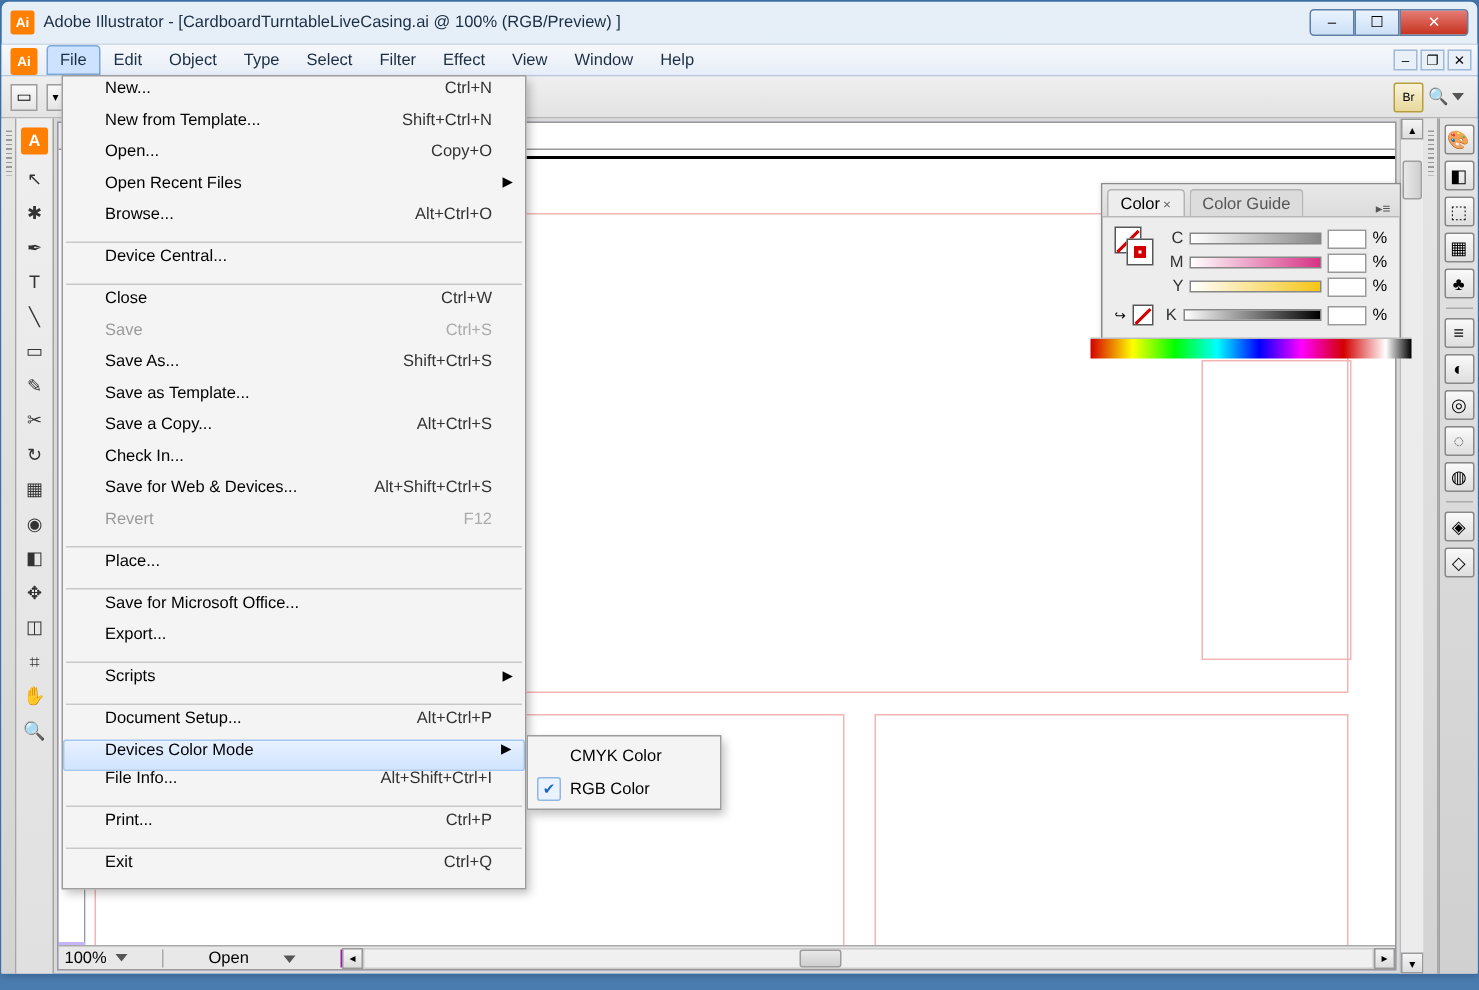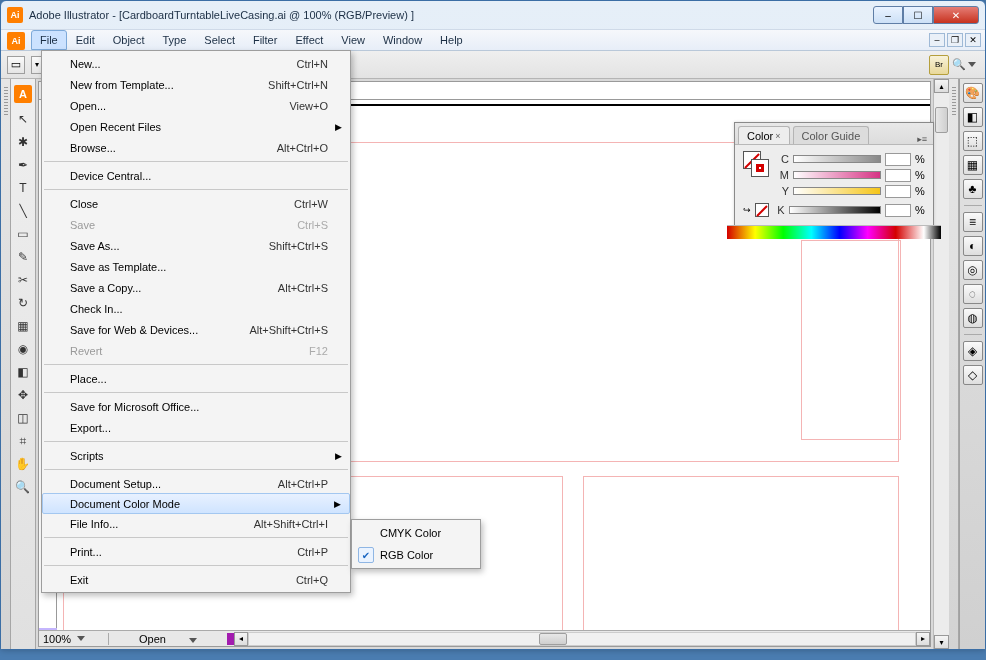--- a/index.html
+++ b/index.html
@@ -47,46 +47,46 @@
 .canvas-wrap { flex:1; background:#c4b5fd; position:relative; border:1px solid #9a9a9a; margin:2px; overflow:hidden; }
 .ruler-h { position:absolute; top:0; left:18px; right:0; height:18px; background:#fff; border-bottom:1px solid #999; }
 .ruler-v { position:absolute; top:18px; left:0; bottom:18px; width:18px; background:#fff; border-right:1px solid #999; }
 .ruler-corner { position:absolute; top:0;left:0;width:18px;height:18px;background:#f0f0f0;border-right:1px solid #999;border-bottom:1px solid #999;}
 .canvas { position:absolute; top:18px; left:18px; right:0; bottom:16px; background:#fff; }
 .guide-rect { position:absolute; border:1px solid #f4b4b4; }
 .dark-line { position:absolute; left:0; right:0; top:4px; height:2px; background:#000; }
 
 .statusbar { position:absolute; left:0; right:0; bottom:0; height:16px; background:#e8e8e8; border-top:1px solid #aaa; display:flex; align-items:center; font-size:10px; }
 .zoom-box { width:70px; border-right:1px solid #aaa; padding-left:4px; display:flex; align-items:center; gap:4px; }
-.status-tool { padding:0 30px; border-right:7px solid #a21caf;text-align:right;}
+.status-tool { padding:0 30px; border-right:1px solid #a21caf;text-align:right;}
 .hscroll { flex:1; display:flex; align-items:center; }
 .hscroll .arrow { width:14px; height:14px; background:linear-gradient(#f5f5f5,#ddd); border:1px solid #999; font-size:8px; display:flex;align-items:center;justify-content:center; }
 .hscroll .track { flex:1; height:14px; background:#f0f0f0; border:1px solid #ccc; position:relative;}
 .hscroll .thumb { position:absolute; left:290px; width:28px; top:0; bottom:0; background:linear-gradient(#e8e8e8,#cfcfcf); border:1px solid #9e9e9e; border-radius:2px;}
 
 
 .dockcol { width:26px; background:linear-gradient(#e3e3e3,#d0d0d0); border-left:1px solid #a0a0a0; display:flex; flex-direction:column; align-items:center; padding-top:4px; gap:4px; overflow:hidden; }
 .dock-icn { width:20px; height:20px; border:1px solid #888; background:linear-gradient(#fafafa,#dedede); border-radius:2px; display:flex;align-items:center;justify-content:center; font-size:12px; }
 .dock-sep { width:18px; height:1px; background:#aaa; margin:2px 0;}
 .vscroll { width:16px; background:#ececec; border-left:1px solid #bbb; display:flex; flex-direction:column; }
 .vscroll .arrowv{ height:14px; background:linear-gradient(#f5f5f5,#ddd); border:1px solid #999; font-size:8px; display:flex;align-items:center;justify-content:center;}
 .vscroll .trackv{flex:1; position:relative;}
 .vscroll .thumbv{position:absolute; top:14px; height:26px; left:1px; right:1px; background:linear-gradient(to right,#e8e8e8,#cfcfcf); border:1px solid #9e9e9e; border-radius:2px;}
 
 
 .dropdown { position:absolute; top:50px; left:41px; width:310px; background:#f4f4f4; border:1px solid #9d9d9d; box-shadow:2px 3px 6px rgba(0,0,0,0.25); z-index:50; padding:2px 0; }
-.dd-item { height:21px; display:flex; align-items:center; padding:0 22px 0 28px; color:#000; position:relative;}
+.dd-item { height:21px; display:flex; align-items:flex-start; padding:0 22px 0 28px; color:#000; position:relative;}
 .dd-item.disabled { color:#9a9a9a; }
 .dd-item .shortcut { margin-left:auto; color:#333; }
 .dd-item.disabled .shortcut { color:#aaa; }
 .dd-sep { height:1px; background:#c8c8c8; margin:3px 2px; }
 .dd-item.hover { background:linear-gradient(#e8f1ff,#cfe4ff); border:1px solid #a3c7f0; margin:-1px 0; border-radius:2px; padding-left:27px; padding-right:21px; }
 .dd-item .submenu-arrow { position:absolute; right:8px; font-size:9px; }
 
-.submenu { position:absolute; top:519px; left:351px; width:130px; background:#f4f4f4; border:1px solid #9d9d9d; box-shadow:2px 3px 6px rgba(0,0,0,0.25); z-index:60; padding:2px 0;}
+.submenu { position:absolute; top:490px; left:351px; width:130px; background:#f4f4f4; border:1px solid #9d9d9d; box-shadow:2px 3px 6px rgba(0,0,0,0.25); z-index:60; padding:2px 0;}
 .sub-item { height:22px; display:flex; align-items:center; padding-left:28px; position:relative;}
 .sub-item .check { position:absolute; left:6px; width:16px; height:16px; border:1px solid #8fb6e4; background:#eaf3ff; border-radius:2px; display:flex; align-items:center; justify-content:center; color:#1a66c2; font-size:10px;}
 
 
 .color-panel { position:absolute; top:122px; right:52px; width:200px; background:#ededed; border:1px solid #8a8a8a; box-shadow:0 0 3px rgba(0,0,0,0.15); z-index:40; }
 .panel-tabs { display:flex; height:22px; background:linear-gradient(#e8e8e8,#dcdcdc); border-bottom:1px solid #b8b8b8; align-items:flex-end; }
 .ptab { padding:3px 8px 2px; border:1px solid #b4b4b4; border-bottom:none; background:#ededed; border-radius:3px 3px 0 0; margin-left:3px; font-size:10px; display:flex; align-items:center; gap:2px; }
 .ptab.inactive { background:#dcdcdc; color:#555; }
 .ptab .x { font-size:9px; color:#666; }
 .panel-menu { margin-left:auto; padding:0 6px; font-size:9px; color:#555;}
@@ -256,21 +256,21 @@
     <div class="dd-item">
       <span>New...</span>
       <span class="shortcut">Ctrl+N</span>
     </div>
     <div class="dd-item">
       <span>New from Template...</span>
       <span class="shortcut">Shift+Ctrl+N</span>
     </div>
     <div class="dd-item">
       <span>Open...</span>
-      <span class="shortcut">View+O</span>
+      <span class="shortcut">Copy+O</span>
     </div>
     <div class="dd-item">
       <span>Open Recent Files</span>
       <span class="submenu-arrow">▶</span>
     </div>
     <div class="dd-item">
       <span>Browse...</span>
       <span class="shortcut">Alt+Ctrl+O</span>
     </div>
     <div class="dd-sep"></div>
@@ -323,21 +323,21 @@
     <div class="dd-item">
       <span>Scripts</span>
       <span class="submenu-arrow">▶</span>
     </div>
     <div class="dd-sep"></div>
     <div class="dd-item">
       <span>Document Setup...</span>
       <span class="shortcut">Alt+Ctrl+P</span>
     </div>
     <div class="dd-item hover">
-      <span>Document Color Mode</span>
+      <span>Devices Color Mode</span>
       <span class="submenu-arrow">▶</span>
     </div>
     <div class="dd-item">
       <span>File Info...</span>
       <span class="shortcut">Alt+Shift+Ctrl+I</span>
     </div>
     <div class="dd-sep"></div>
     <div class="dd-item">
       <span>Print...</span>
       <span class="shortcut">Ctrl+P</span>

